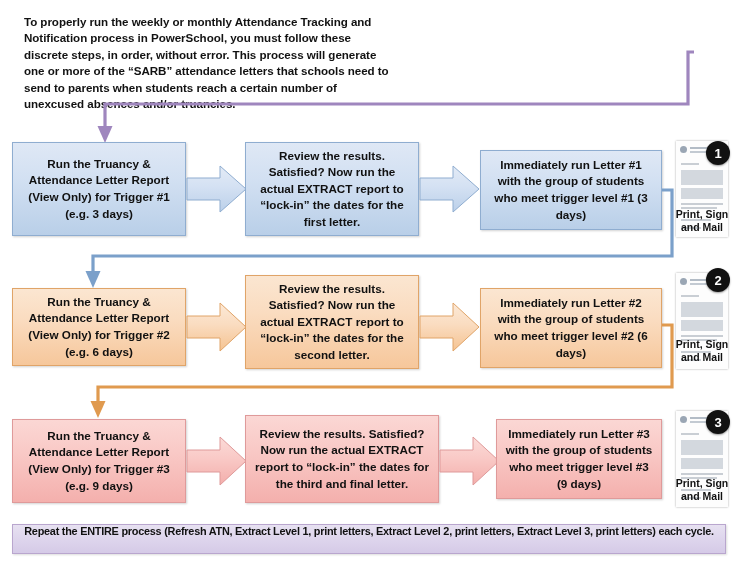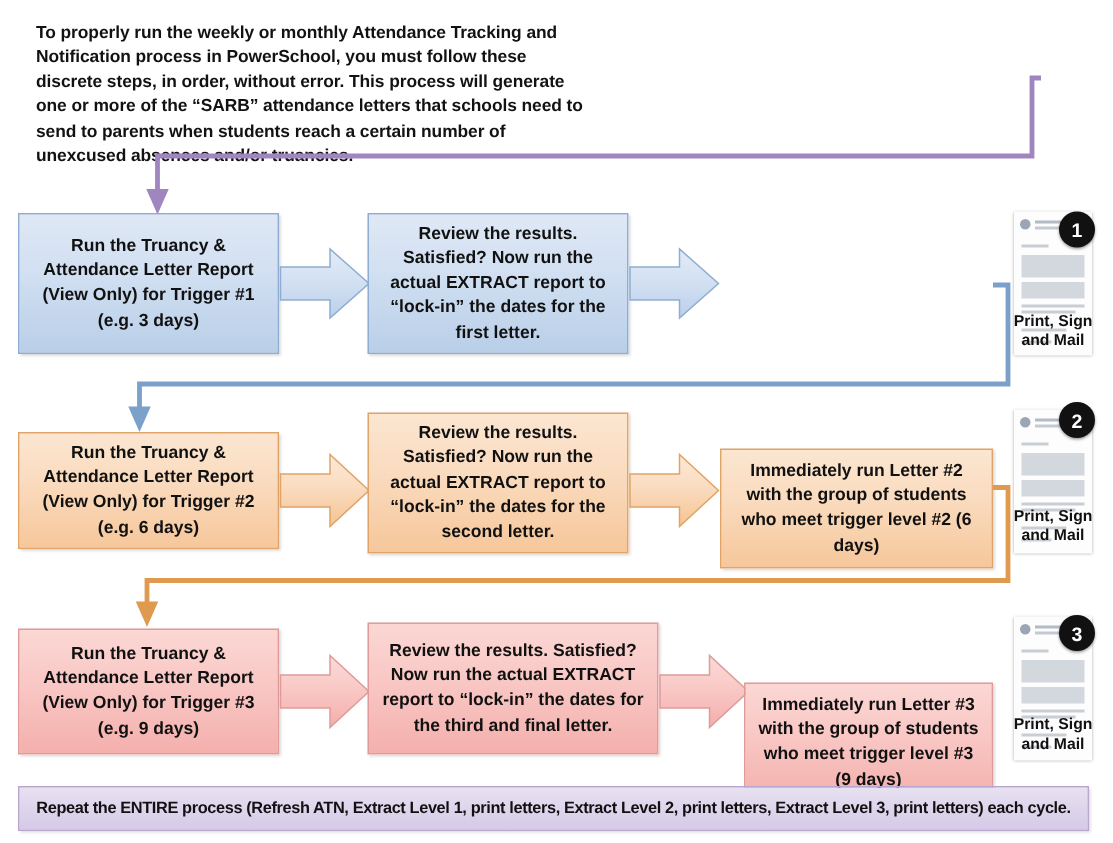--- a/index.html
+++ b/index.html
@@ -64,21 +64,20 @@
   #repeat-box {
     position: absolute;
     left: 12px;
     top: 524px;
     width: 714px;
     height: 30px;
     box-sizing: border-box;
     border: 1px solid #b9a6ce;
     background: linear-gradient(180deg, #e7e1f1 0%, #ddd4ec 55%, #d5cae7 100%);
     display: flex;
-    align-items: center;
     justify-content: center;
     box-shadow: 1px 1px 2px rgba(0,0,0,0.14);
   }
   #repeat-box .txt {
     font-size: 10.9px;
     font-weight: bold;
     letter-spacing: -0.25px;
     white-space: nowrap;
     color: #111111;
   }
@@ -218,20 +217,23 @@
   <div class="pbox row-blue" style="left:245px; top:142px; width:174px; height:94px;">
     <div class="txt">Review the results.  Satisfied?  Now run the actual EXTRACT report to “lock-in” the dates for the first letter.</div>
   </div>
 
   <div class="barrow" style="left:419px; top:163px;">
     <svg width="62" height="52" viewBox="0 0 62 52">
       <path d="M1 15 L34 15 L34 3 L60 26 L34 49 L34 37 L1 37 Z" fill="url(#gb1)" stroke="#8fadd0" stroke-width="1"></path>
     </svg>
   </div>
 
+  <div class="pbox row-blue" style="left:480px; top:150px; width:182px; height:80px;">
+    <div class="txt">Immediately run Letter #1 with the group of students who meet trigger level #1 (3 days)</div>
+  </div>
 
   <div class="letter" style="left:676px; top:141px;">
     <div class="seal"></div>
     <div class="hdr"></div>
     <div class="hdr2"></div>
     <div class="line" style="top:22px; width:18px;"></div>
     <div class="blk" style="top:29px; width:42px; height:15px;"></div>
     <div class="blk" style="top:47px; width:42px; height:11px;"></div>
     <div class="line" style="top:62px; width:42px;"></div>
     <div class="line" style="top:66px; width:36px;"></div>
@@ -268,21 +270,21 @@
   <div class="pbox row-orange" style="left:245px; top:275px; width:174px; height:94px;">
     <div class="txt">Review the results.  Satisfied?  Now run the actual EXTRACT report to “lock-in” the dates for the second letter.</div>
   </div>
 
   <div class="barrow" style="left:419px; top:300px;">
     <svg width="62" height="54" viewBox="0 0 62 54">
       <path d="M1 16 L34 16 L34 3 L60 27 L34 51 L34 38 L1 38 Z" fill="url(#go1)" stroke="#e0a468" stroke-width="1"></path>
     </svg>
   </div>
 
-  <div class="pbox row-orange" style="left:480px; top:299px; width:182px; height:80px;">
+  <div class="pbox row-orange" style="left:480px; top:288px; width:182px; height:80px;">
     <div class="txt">Immediately run Letter #2 with the group of students who meet trigger level #2 (6 days)</div>
   </div>
 
   <div class="letter" style="left:676px; top:273px;">
     <div class="seal"></div>
     <div class="hdr"></div>
     <div class="hdr2"></div>
     <div class="line" style="top:22px; width:18px;"></div>
     <div class="blk" style="top:29px; width:42px; height:15px;"></div>
     <div class="blk" style="top:47px; width:42px; height:11px;"></div>
@@ -321,21 +323,21 @@
   <div class="pbox row-pink" style="left:245px; top:415px; width:194px; height:88px;">
     <div class="txt">Review the results.  Satisfied?  Now run the actual EXTRACT report to “lock-in” the dates for the third and final letter.</div>
   </div>
 
   <div class="barrow" style="left:439px; top:433px;">
     <svg width="62" height="56" viewBox="0 0 62 56">
       <path d="M1 17 L34 17 L34 4 L60 28 L34 52 L34 39 L1 39 Z" fill="url(#gp1)" stroke="#df9a9a" stroke-width="1"></path>
     </svg>
   </div>
 
-  <div class="pbox row-pink" style="left:496px; top:419px; width:166px; height:80px;margin-top:36px;">
+  <div class="pbox row-pink" style="left:496px; top:419px; width:166px; height:80px;">
     <div class="txt">Immediately run Letter #3 with the group of students who meet trigger level #3 (9 days)</div>
   </div>
 
   <div class="letter" style="left:676px; top:411px;">
     <div class="seal"></div>
     <div class="hdr"></div>
     <div class="hdr2"></div>
     <div class="line" style="top:22px; width:18px;"></div>
     <div class="blk" style="top:29px; width:42px; height:15px;"></div>
     <div class="blk" style="top:47px; width:42px; height:11px;"></div>

